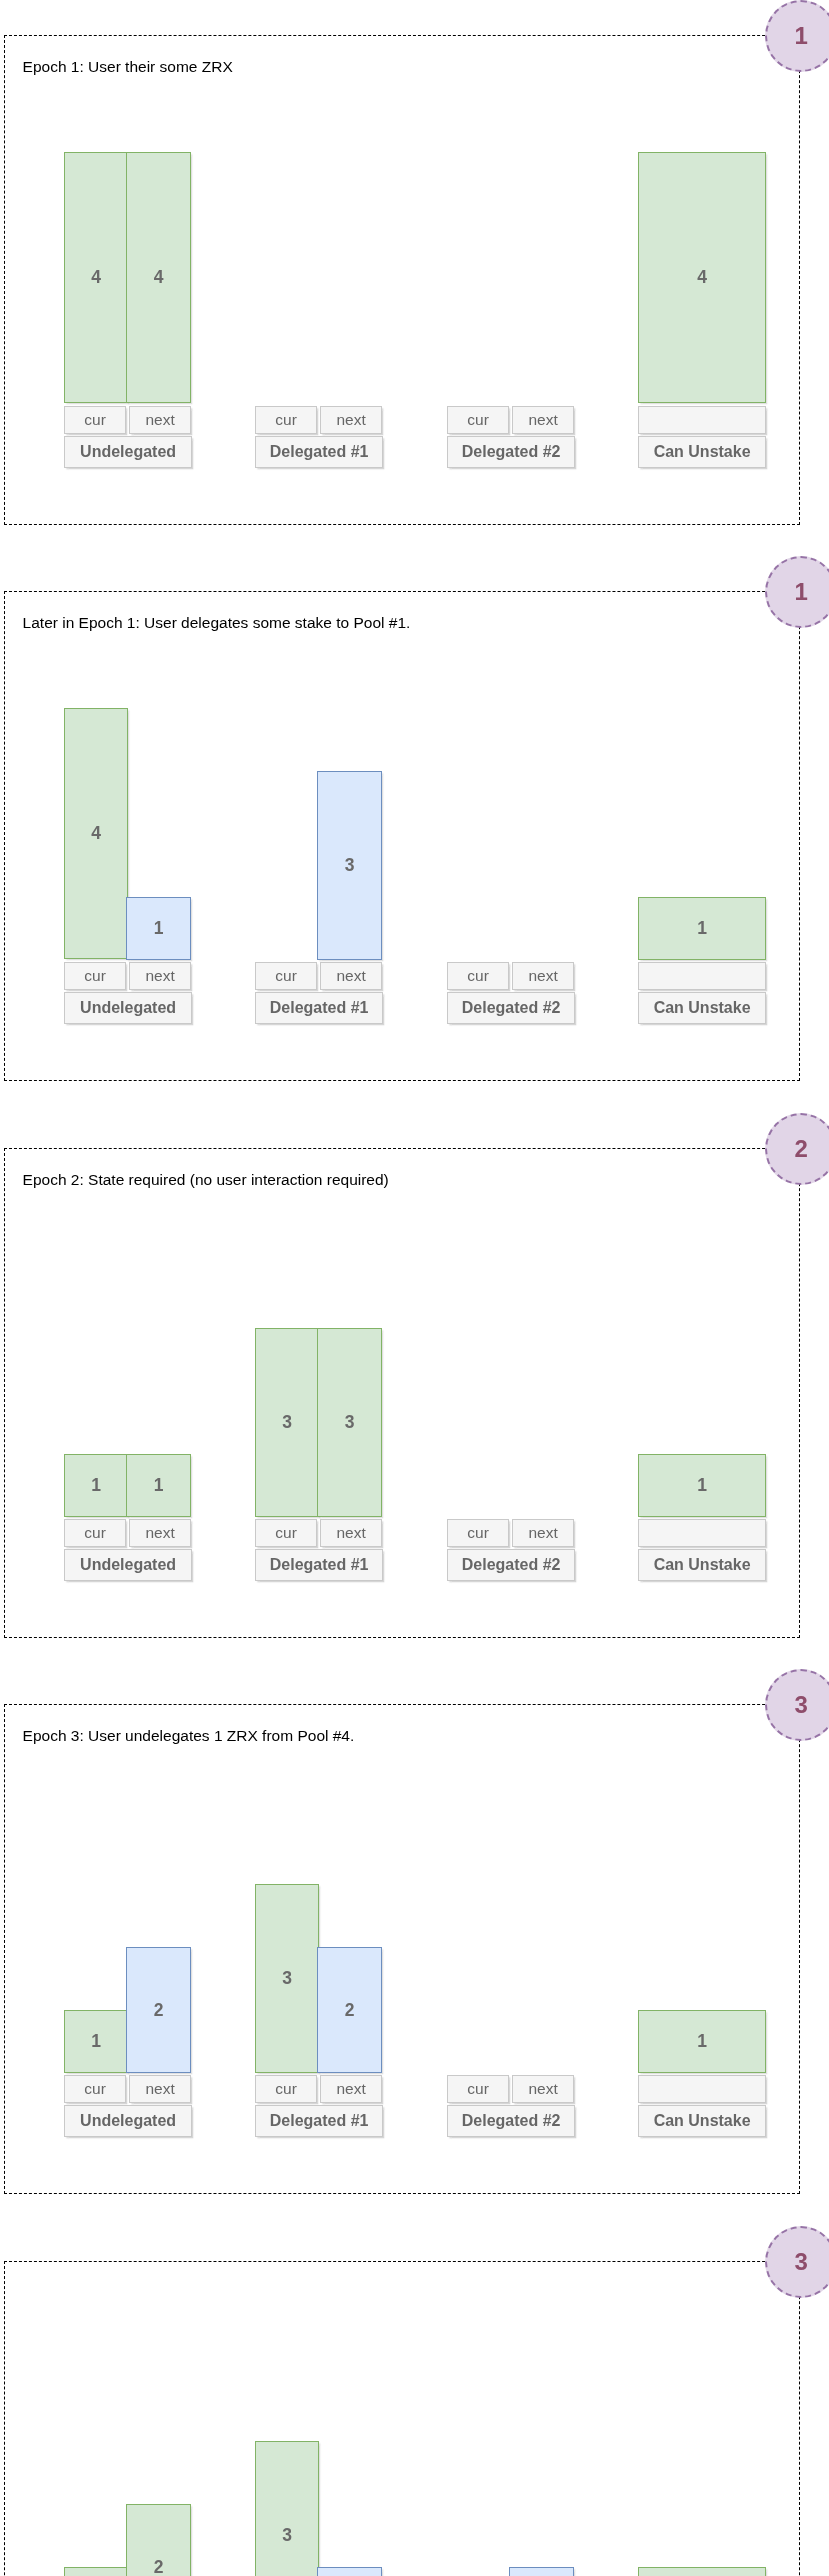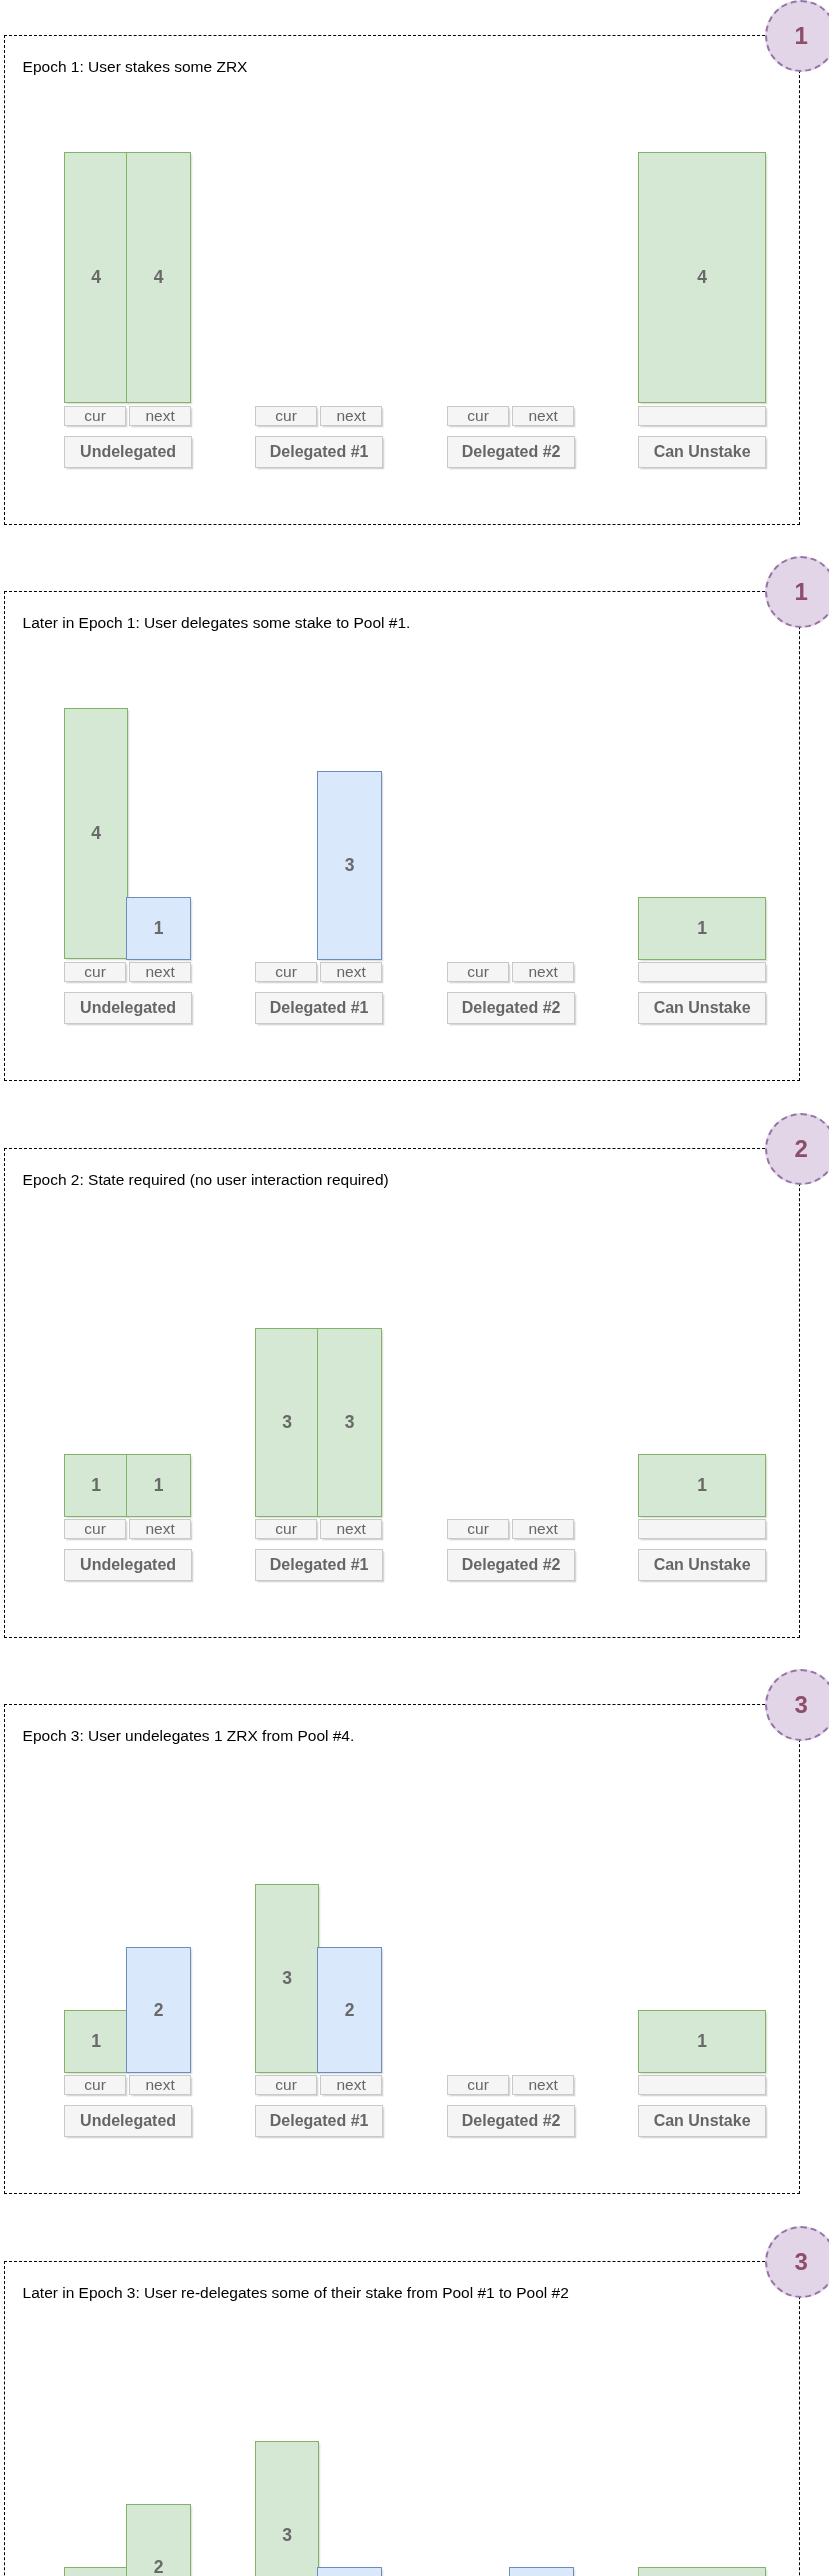--- a/index.html
+++ b/index.html
@@ -14,29 +14,29 @@
          font-size:24px;font-weight:bold;color:var(--badge-text);z-index:5;}
   .group{position:absolute;top:0;width:128px;height:490px;}
   .bar{position:absolute;box-sizing:border-box;display:flex;align-items:center;justify-content:center;
        box-shadow:1.5px 1.5px 1.5px rgba(0,0,0,0.12);}
   .bar-green{background:var(--green-fill);border:1.5px solid var(--green-stroke);}
   .bar-blue{background:var(--blue-fill);border:1.5px solid var(--blue-stroke);}
   .bar-num{font-size:17.5px;font-weight:bold;color:var(--bar-number);}
   .cell,.name-row{position:absolute;box-sizing:border-box;background:var(--label-fill);
        border:1px solid var(--label-stroke);display:flex;align-items:center;justify-content:center;
        color:var(--label-text);box-shadow:1.5px 1.5px 1.5px rgba(0,0,0,0.16);}
-  .cell{top:370px;height:20px;font-size:15.5px;}
+  .cell{top:370px;height:28px;font-size:15.5px;}
   .name-row{top:400px;height:32px;width:128px;left:0;font-size:16px;font-weight:bold;white-space:nowrap;}
 </style>
 </head>
 <body>
 
 <div id="canvas">
     <div class="panel" style="left: 4.1px; top: 35px; width: 796px; height: 490px;">
-      <div class="panel-title">Epoch 1: User stakes some ZRX</div>
+      <div class="panel-title">Epoch 1: User their some ZRX</div>
       <div class="badge" style="left: 760px; top: -36px;">1</div>
       <div class="group" style="left: 59px;">
         <div class="bar bar-green" style="left: 0px; width: 64px; top: 116px; height: 251px;">
           <div class="bar-num">4</div>
         </div>
         <div class="bar bar-green" style="left: 62px; width: 65px; top: 116px; height: 251px;">
           <div class="bar-num">4</div>
         </div>
         <div class="cell" style="left: 0px; width: 62px;">cur</div>
         <div class="cell" style="left: 65px; width: 62px;">next</div>
@@ -165,21 +165,20 @@
       </div>
       <div class="group" style="left: 633px;">
         <div class="bar bar-green" style="left: 0px; width: 128px; top: 305px; height: 63px;">
           <div class="bar-num">1</div>
         </div>
         <div class="cell" style="left: 0px; width: 128px;"></div>
         <div class="name-row">Can Unstake</div>
       </div>
     </div>
     <div class="panel" style="left: 4.1px; top: 2261px; width: 796px; height: 490px;">
-      <div class="panel-title">Later in Epoch 3: User re-delegates some of their stake from Pool #1 to Pool #2</div>
       <div class="badge" style="left: 760px; top: -36px;">3</div>
       <div class="group" style="left: 59px;">
         <div class="bar bar-green" style="left: 0px; width: 64px; top: 305px; height: 63px;"></div>
         <div class="bar bar-green" style="left: 62px; width: 65px; top: 242px; height: 126px;">
           <div class="bar-num">2</div>
         </div>
       </div>
       <div class="group" style="left: 250px;">
         <div class="bar bar-green" style="left: 0px; width: 64px; top: 179px; height: 189px;">
           <div class="bar-num">3</div>

